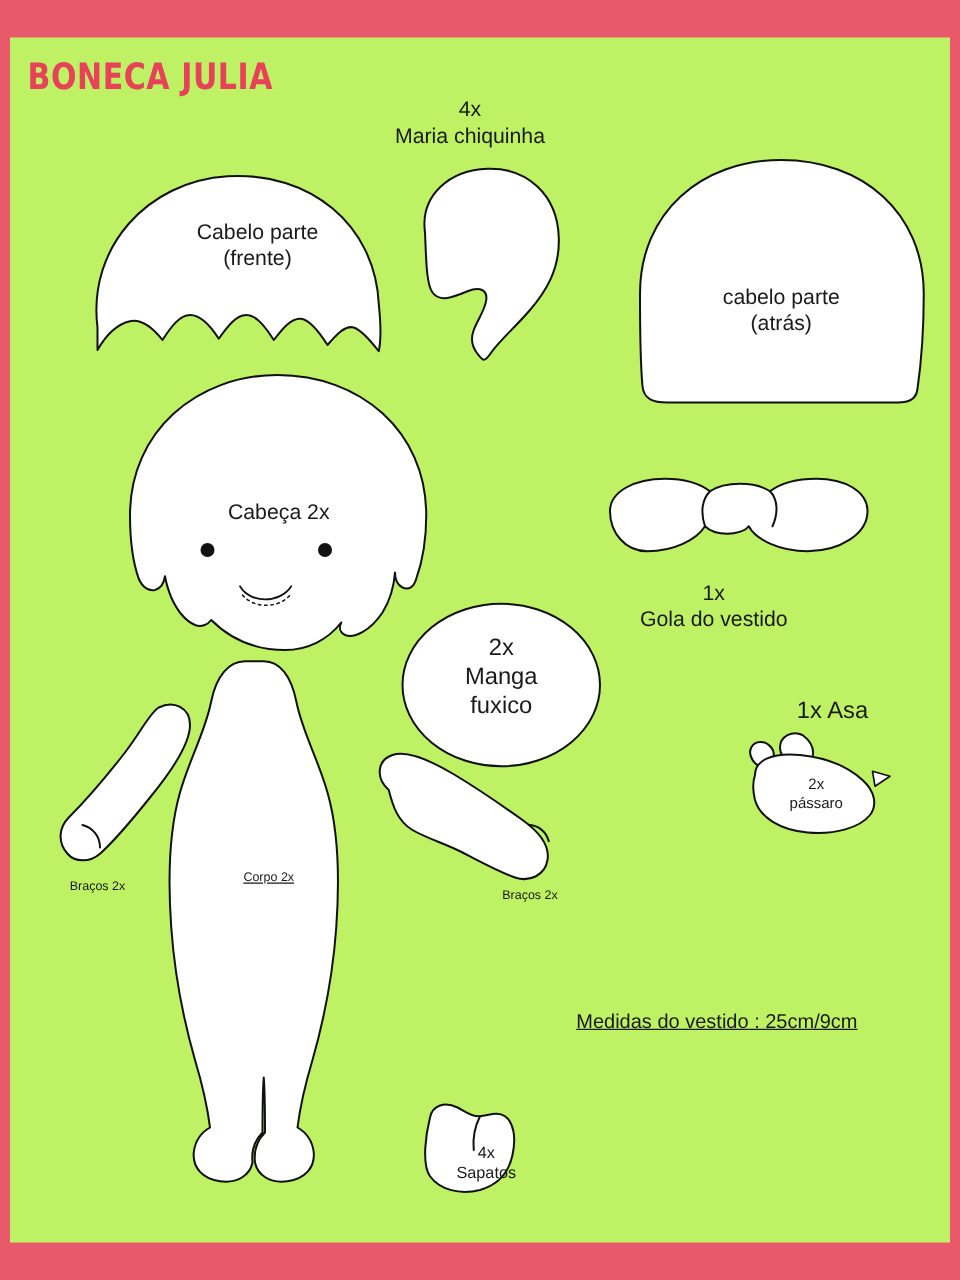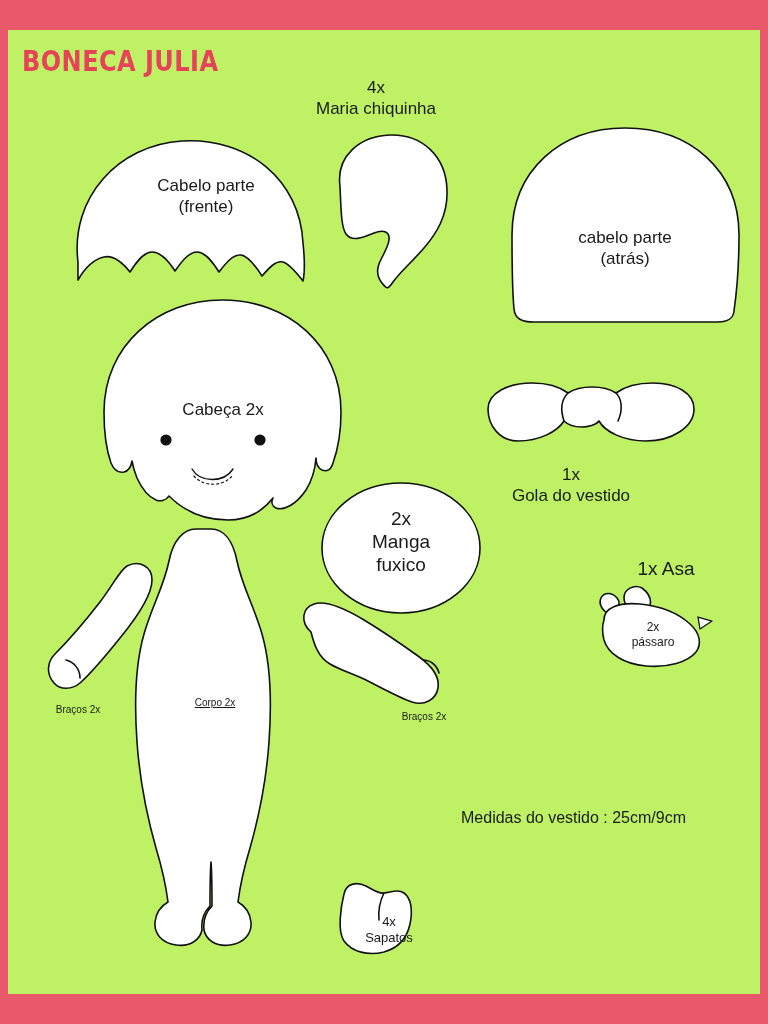--- a/index.html
+++ b/index.html
@@ -285,15 +285,15 @@
 
   <div class="lbl s15" style="left:23px; top:704px; width:110px;">Braços 2x</div>
 
   <div class="lbl s15" style="left:160px; top:697px; width:110px;text-decoration:underline;">Corpo 2x</div>
 
   <div class="lbl s15" style="left:369px; top:711px; width:110px;">Braços 2x</div>
 
   <div class="lbl s13" style="left:347px; top:914px; width:84px;">4x
 Sapatos</div>
 
-  <div class="lbl s16" style="left:461px; top:808px; width:290px; text-align:left;">Medidas do vestido : 25cm/9cm</div>
+  <div class="lbl s16" style="left:461px; top:808px; width:290px; text-align:left;text-decoration:underline;">Medidas do vestido : 25cm/9cm</div>
 
 </div>
 
 </body></html>

